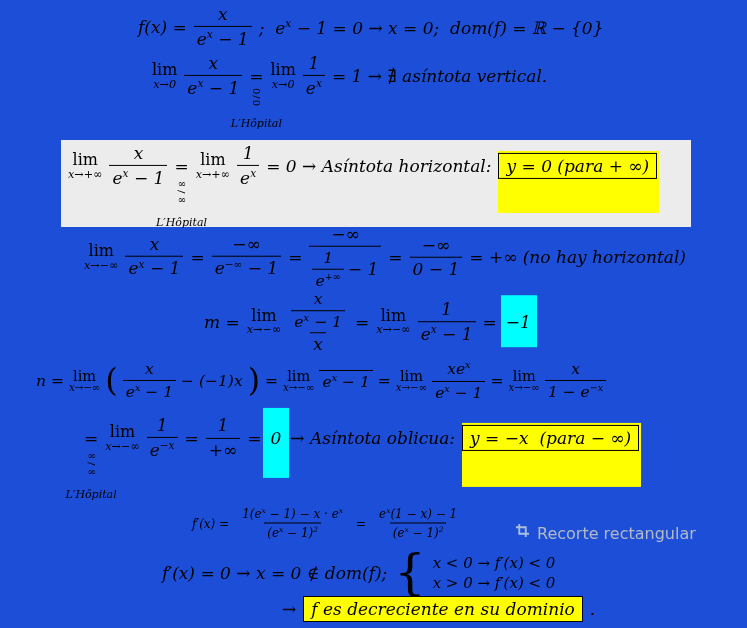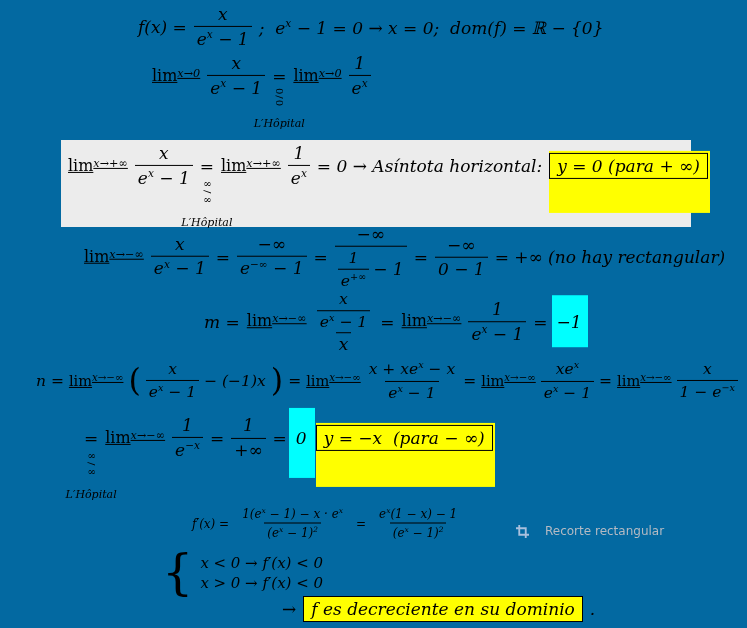--- a/index.html
+++ b/index.html
@@ -1,55 +1,55 @@
 <!DOCTYPE html>
 <html style="--yellow: #ffff00; --cyan: #00ffff; --band: #ececec; --tooltip: #b4bac3;"><head>
 <meta charset="utf-8">
 <style>
   html,body { margin:0; padding:0; background:#ffffff; }
   .page {
-    position:relative; width:747px; height:628px; background:#0369a1;
+    position:relative; width:747px; height:628px; background:#1d4ed8;
     overflow:hidden; color:#000; z-index:0;
     font-family:"DejaVu Serif","Liberation Serif",serif; font-style:italic;
   }
   .band { position:absolute; z-index:-2; background:var(--band,#ececec); }
   .line {
     position:absolute; display:flex; align-items:center; white-space:nowrap;
     font-size:17px; gap:7px; transform:translateY(-50%);
   }
   sup { font-size:0.62em; }
   .frac { display:inline-flex; flex-direction:column; align-items:center; line-height:1.25; text-align:center; }
   .frac .num { padding:0 3px 1px; }
   .frac .den { padding:1px 3px 0; border-top:1.2px solid #000; }
   .denflex { display:inline-flex; align-items:center; gap:4px; }
   .frac.inner { font-size:0.92em; }
-  .lim { display:inline-flex; flex-direction:row; align-items:flex-start; line-height:1.05;text-decoration:underline; }
+  .lim { display:inline-flex; flex-direction:column; align-items:center; line-height:1.05; }
   .lim .w { font-style:normal; font-size:0.94em; }
   .lim .s { font-size:0.66em; }
   .eqwrap { position:relative; display:inline-flex; }
   .eqwrap .below {
     position:absolute; top:112%; left:50%; transform:translateX(-50%);
     display:flex; flex-direction:column; align-items:center; gap:9px;
   }
   .indet { writing-mode:vertical-rl; font-size:10px; line-height:1; font-style:normal; letter-spacing:1px; }
   .lhop { font-size:11px; white-space:nowrap; }
   .ywrap { position:relative; display:inline-flex; }
   .yspill { position:absolute; z-index:-1; background:var(--yellow,#ffff00); left:0; right:-2px; top:-2px; }
   .ybox { background:var(--yellow,#ffff00); border:1px solid #000; padding:2px 7px; }
   .cyanwrap { position:relative; display:inline-flex; padding:0 2px; }
   .cyanbar { position:absolute; z-index:-1; background:var(--cyan,#00ffff); }
   .cyan-tall { left:-3px; right:-4px; top:-17px; bottom:-15px; }
   .cyan-bar7 { left:-5px; right:-6px; top:-20px; bottom:-30px; }
   .bigparen { font-size:2.05em; font-style:normal; line-height:0.8; font-weight:300; }
   .bigbrace { font-size:2.9em; font-style:normal; line-height:0.8; font-weight:300; }
   .cases { display:inline-flex; flex-direction:column; align-items:center; font-size:0.88em; line-height:1.35; }
   .tooltip {
-    position:absolute; display:flex; align-items:flex-end; gap:16px; z-index:3;
+    position:absolute; display:flex; align-items:flex-start; gap:8px; z-index:3;
     font-family:"DejaVu Sans","Liberation Sans",sans-serif; font-style:normal;
-    font-size:12px; color:var(--tooltip,#b4bac3);
+    font-size:16px; color:var(--tooltip,#b4bac3);
   }
 </style>
 </head>
 <body>
 
 <div class="page">
 
   <div class="band" style="left:61px; top:140px; width:630px; height:87px;"></div>
 
   <div class="line" style="left:138px; top:27px;">
@@ -78,20 +78,21 @@
       </span>
     </span>
     <span class="lim">
       <span class="w">lim</span>
       <span class="s">x→0</span>
     </span>
     <span class="frac">
       <span class="num">1</span>
       <span class="den">e<sup>x</sup></span>
     </span>
+    <span>= 1 → ∄ asíntota vertical.</span>
   </div>
 
   <div class="line" style="left:68px; top:166px;">
     <span class="lim">
       <span class="w">lim</span>
       <span class="s">x→+∞</span>
     </span>
     <span class="frac">
       <span class="num">x</span>
       <span class="den">e<sup>x</sup> − 1</span>
@@ -141,21 +142,21 @@
           <span class="den">e<sup>+∞</sup></span>
         </span>
         <span>− 1</span>
       </span>
     </span>
     <span>=</span>
     <span class="frac">
       <span class="num">−∞</span>
       <span class="den">0 − 1</span>
     </span>
-    <span>= +∞ (no hay rectangular)</span>
+    <span>= +∞ (no hay horizontal)</span>
   </div>
 
   <div class="line" style="left:204px; top:322px;">
     <span>m =</span>
     <span class="lim">
       <span class="w">lim</span>
       <span class="s">x→−∞</span>
     </span>
     <span class="frac">
       <span class="num">
@@ -194,21 +195,20 @@
       <span class="den">e<sup>x</sup> − 1</span>
     </span>
     <span>− (−1)x</span>
     <span class="bigparen">)</span>
     <span>=</span>
     <span class="lim">
       <span class="w">lim</span>
       <span class="s">x→−∞</span>
     </span>
     <span class="frac">
-      <span class="num">x + xe<sup>x</sup> − x</span>
       <span class="den">e<sup>x</sup> − 1</span>
     </span>
     <span>=</span>
     <span class="lim">
       <span class="w">lim</span>
       <span class="s">x→−∞</span>
     </span>
     <span class="frac">
       <span class="num">xe<sup>x</sup></span>
       <span class="den">e<sup>x</sup> − 1</span>
@@ -243,20 +243,21 @@
     <span>=</span>
     <span class="frac">
       <span class="num">1</span>
       <span class="den">+∞</span>
     </span>
     <span>=</span>
     <span class="cyanwrap">
       <span class="cyanbar cyan-bar7"></span>
       <span>0</span>
     </span>
+    <span>→ Asíntota oblicua:</span>
     <span class="ywrap">
       <span class="yspill" style="height:64px;"></span>
       <span class="ybox">y = −x&nbsp; (para − ∞)</span>
     </span>
   </div>
 
   <div class="line" style="left:192px; top:523px; font-size:12px;gap:10px;">
     <span>f′(x) =</span>
     <span class="frac">
       <span class="num">1(e<sup>x</sup> − 1) − x · e<sup>x</sup></span>
@@ -271,20 +272,21 @@
 
   <div class="tooltip" style="left:516px; top:524px;">
     <svg width="13" height="13" viewBox="0 0 14 14">
       <path d="M3.5 0 V10.5 H14" stroke="#a9c0dd" stroke-width="2" fill="none"></path>
       <path d="M0 3.5 H10.5 V14" stroke="#a9c0dd" stroke-width="2" fill="none"></path>
     </svg>
     <span>Recorte rectangular</span>
   </div>
 
   <div class="line" style="left:162px; top:573px;">
+    <span>f′(x) = 0 → x = 0 ∉ dom(f);</span>
     <span class="bigbrace">{</span>
     <span class="cases">
       <span>x &lt; 0 → f′(x) &lt; 0</span>
       <span>x &gt; 0 → f′(x) &lt; 0</span>
     </span>
   </div>
 
   <div class="line" style="left:282px; top:609px;">
     <span>→</span>
     <span class="ybox">f es decreciente en su dominio</span>

